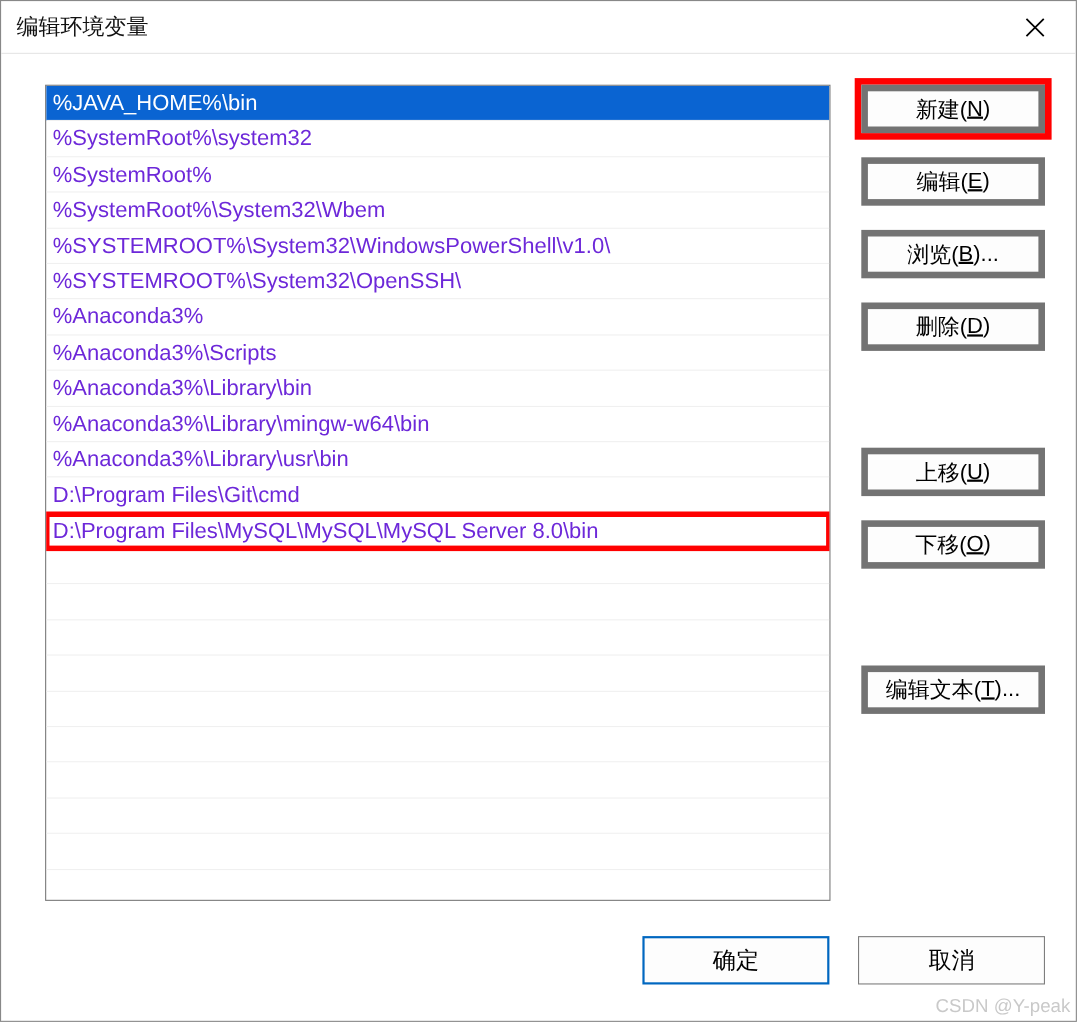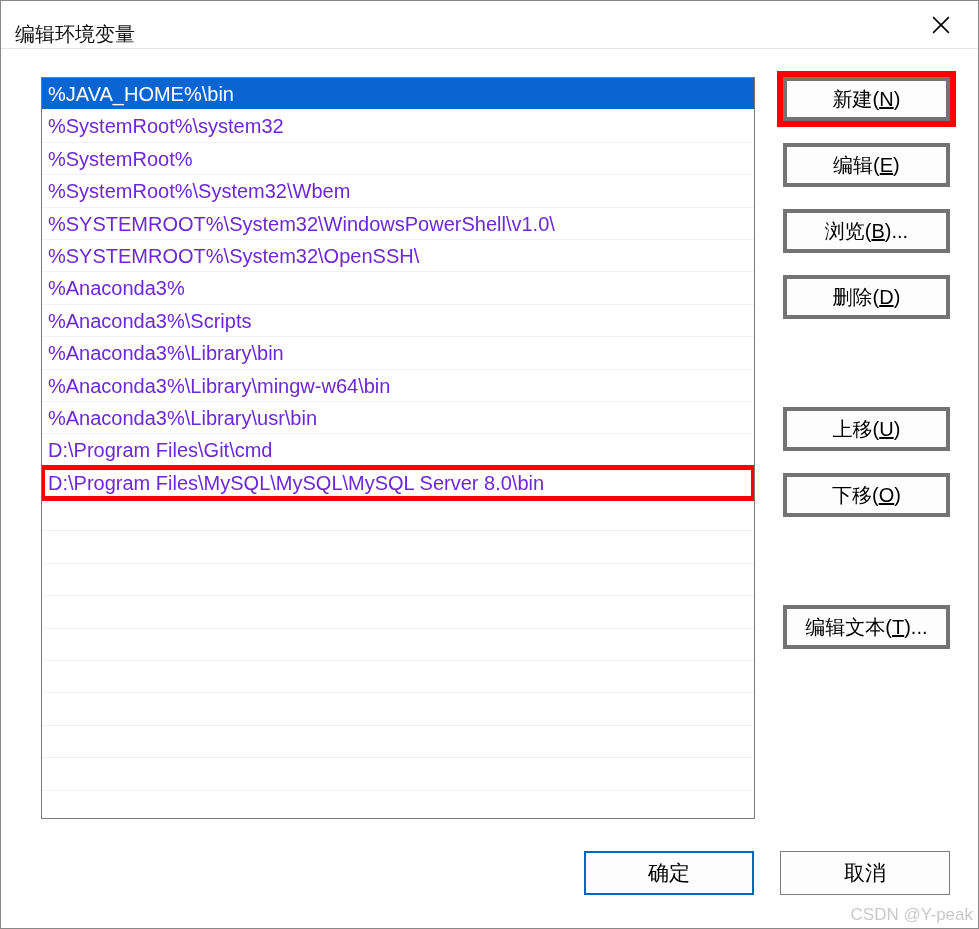--- a/index.html
+++ b/index.html
@@ -16,21 +16,21 @@
     width: 979px;
     height: 929px;
     background: #fff;
     border: 1px solid #888;
     display: flex;
     flex-direction: column;
   }
   .titlebar {
     height: 48px;
     display: flex;
-    align-items: flex-end;
+    align-items: center;
     padding: 0 14px 0 14px;
     border-bottom: 1px solid #e5e5e5;
   }
   .titlebar-title {
     font-size: 20px;
     color: #111;
   }
   .titlebar-close {
     margin-left: auto;
     width: 46px;
@@ -77,21 +77,21 @@
   }
   .side-buttons {
     display: flex;
     flex-direction: column;
     gap: 22px;
     width: 170px;
   }
   .btn {
     height: 44px;
     background: #fdfdfd;
-    border: 4px solid #737373;
+    border: 6px solid #737373;
     font-size: 20px;
     color: #000;
     cursor: pointer;
     display: flex;
     align-items: center;
     justify-content: center;
     font-family: inherit;
   }
   .btn u { text-decoration: underline; }
   .btn.highlight-red {

